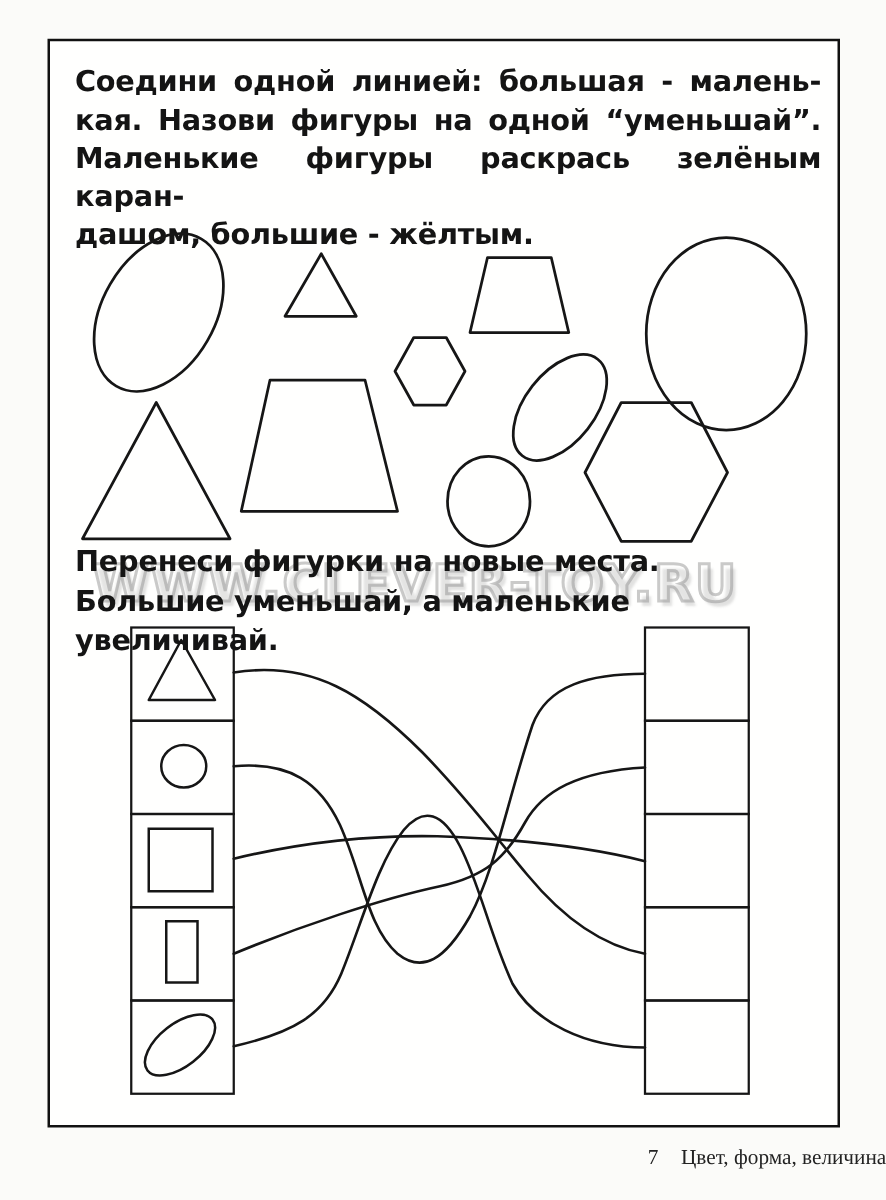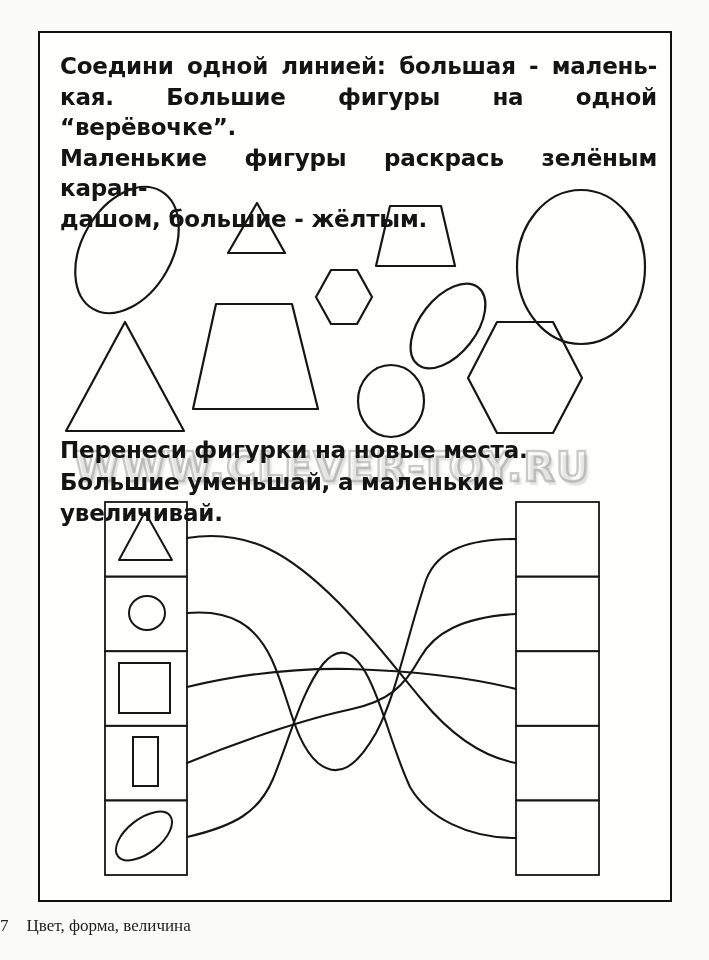--- a/index.html
+++ b/index.html
@@ -24,36 +24,36 @@
     position:absolute;left:74px;top:443px;width:620px;z-index:2;
     font-family:"DejaVu Sans",sans-serif;font-weight:700;
     font-size:41px;letter-spacing:1px;white-space:nowrap;
     color:rgba(255,255,255,0.10);
     -webkit-text-stroke:2.4px rgba(145,145,145,0.48);
     text-shadow:3px 4px 2px rgba(90,90,90,0.18);
     user-select:none;
   }
   #figures-svg{position:absolute;left:0;top:0;z-index:3;}
   .footer{
-    position:absolute;left:0;top:916px;width:709px;text-align:left;
+    position:absolute;left:0;top:916px;width:709px;text-align:right;
     font-family:"Liberation Serif","DejaVu Serif",serif;
     font-size:17px;color:#222;
   }
   .footer .num{margin-right:18px;}
 </style>
 </head>
 <body>
 
 <div class="frame"></div>
 
 <div class="watermark">WWW.CLEVER-TOY.RU</div>
 
 <div class="para para1">
     <div class="line">Соедини одной линией: большая - малень-</div>
-    <div class="line">кая. Большие фигуры на одной “верёвочке”.</div>
+    <div class="line">кая. Назови фигуры на одной “уменьшай”.</div>
     <div class="line">Маленькие фигуры раскрась зелёным каран-</div>
     <div class="line">дашом, большие - жёлтым.</div>
   </div>
 
 <div class="para para2">
     <div class="line">Перенеси фигурки на новые места.</div>
     <div class="line">Большие уменьшай, а маленькие увеличивай.</div>
   </div>
 
 <svg id="figures-svg" width="709" height="960" viewBox="0 0 709 960">

